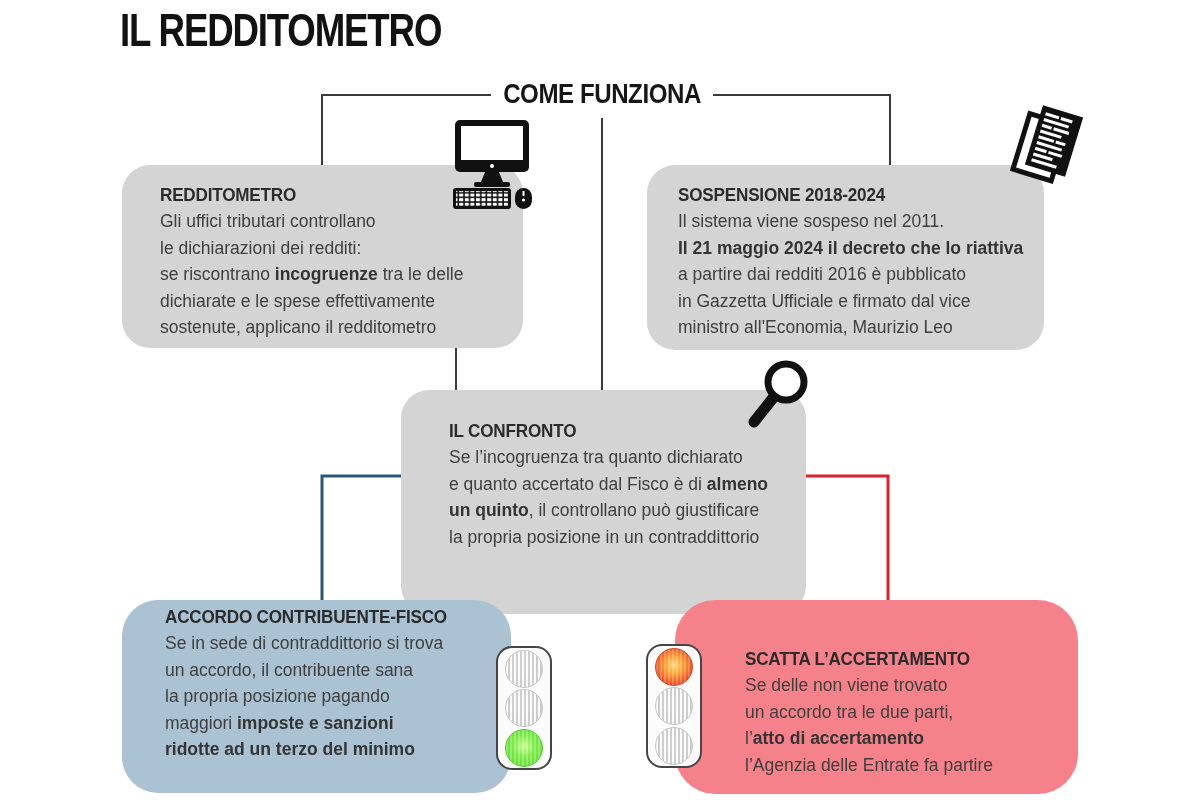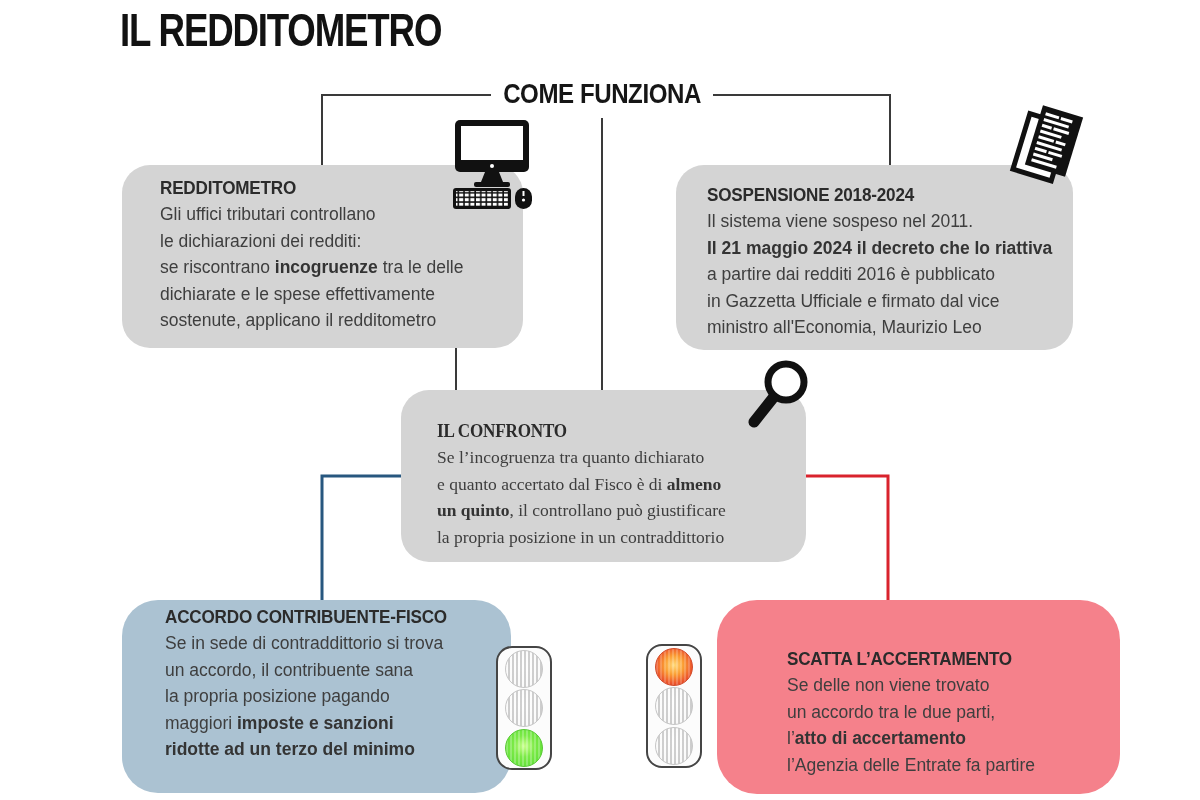--- a/index.html
+++ b/index.html
@@ -29,25 +29,25 @@
     font-size:17.5px;line-height:26.4px;
   }
   .node-heading{
     display:inline-block;font-weight:700;font-size:18px;color:var(--heading-text);
     letter-spacing:-.2px;white-space:nowrap;
     transform:scaleX(.95);transform-origin:left top;
   }
   .node-body div{white-space:nowrap;}
   .node-body .b{font-weight:700;color:#343434;text-align:right;}
 
-  #node-redditometro{left:122px;top:165px;width:401px;height:183px;background:var(--box-gray);padding:10px 0 0 38px;}
-  #node-sospensione {left:676px;top:165px;width:397px;height:185px;background:var(--box-gray);padding:17px 0 0 31px;}
-  #node-confronto   {left:401px;top:390px;width:405px;height:172px;background:var(--box-gray);padding:28px 0 0 36px;font-family:Liberation Serif, serif;}
+  #node-redditometro{left:122px;top:165px;width:401px;height:183px;background:var(--box-gray);padding:17px 0 0 38px;}
+  #node-sospensione {left:647px;top:165px;width:397px;height:185px;background:var(--box-gray);padding:17px 0 0 31px;}
+  #node-confronto   {left:401px;top:390px;width:405px;height:224px;background:var(--box-gray);padding:28px 0 0 48px;}
   #node-accordo     {left:122px;top:600px;width:389px;height:193px;background:var(--box-blue);border-radius:36px;padding:4px 0 0 43px;}
-  #node-scatta      {left:675px;top:600px;width:403px;height:194px;background:var(--box-pink);border-radius:40px;padding:46px 0 0 70px;margin-left:42px;}
+  #node-scatta      {left:675px;top:600px;width:403px;height:194px;background:var(--box-pink);border-radius:40px;padding:46px 0 0 70px;}
 
   .icon{position:absolute;z-index:7;}
   .icon-computer {left:448px;top:120px;}
   .icon-documents{left:1004px;top:104px;}
   .icon-magnifier{left:742px;top:356px;}
 
   .traffic-light{
     position:absolute;z-index:8;width:56px;height:124px;background:#fcfcfc;
     border:2.5px solid #454545;border-radius:16px;
     display:flex;flex-direction:column;align-items:center;justify-content:space-evenly;

